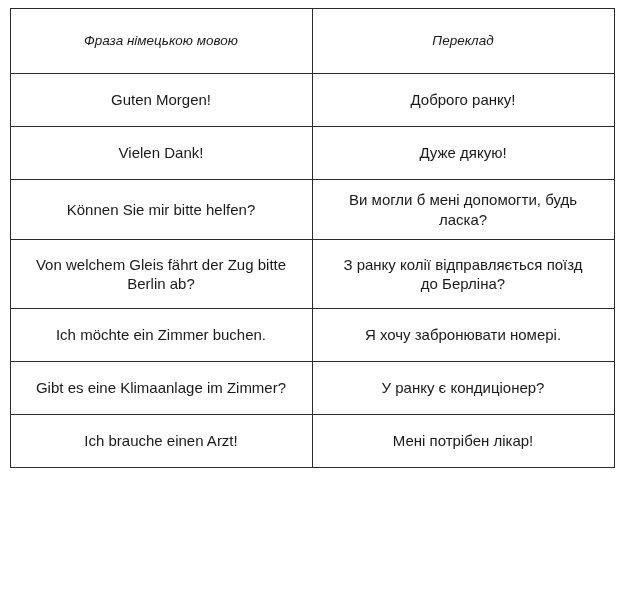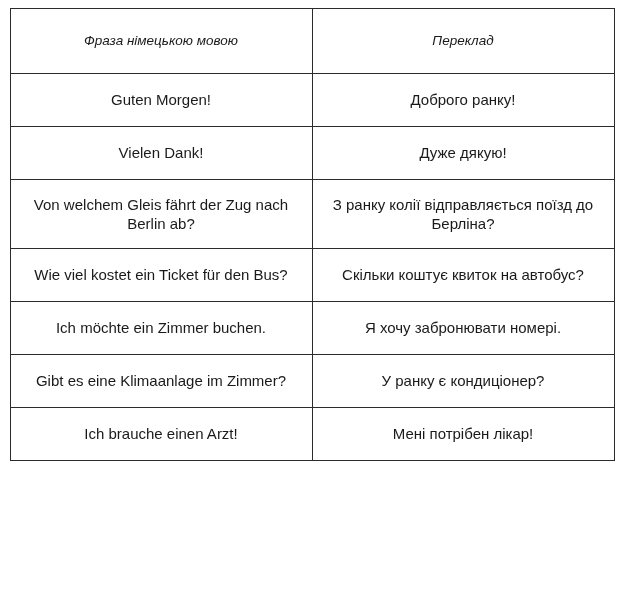--- a/index.html
+++ b/index.html
@@ -30,21 +30,21 @@
     margin-left: 4px;
   }
   table.phrase-table col.col-src { width: 302px; }
   table.phrase-table col.col-dst { width: 302px; }
 
   table.phrase-table th,
   table.phrase-table td {
     border: 1px solid #2b2b2b;
     text-align: center;
     vertical-align: middle;
-    padding: 10px 14px;
+    padding: 10px 25px;
     line-height: 1.3;
   }
   table.phrase-table th {
     font-style: italic;
     font-weight: normal;
     font-size: 13.5px;
     height: 44px;
   }
   table.phrase-table td {
     font-size: 15px;
@@ -71,27 +71,27 @@
     </thead>
     <tbody>
       <tr>
         <td>Guten Morgen!</td>
         <td>Доброго ранку!</td>
       </tr>
       <tr>
         <td>Vielen Dank!</td>
         <td>Дуже дякую!</td>
       </tr>
+      <tr>
+        <td>Können Sie mir bitte helfen?</td>
+        <td>Ви могли б мені допомогти, будь ласка?</td>
+      </tr>
       <tr class="row-tall">
-        <td>Von welchem Gleis fährt der Zug nach Berlin ab?</td>
+        <td>Von welchem Gleis fährt der Zug bitte Berlin ab?</td>
         <td>З ранку колії відправляється поїзд до Берліна?</td>
-      </tr>
-      <tr>
-        <td>Wie viel kostet ein Ticket für den Bus?</td>
-        <td>Скільки коштує квиток на автобус?</td>
       </tr>
       <tr>
         <td>Ich möchte ein Zimmer buchen.</td>
         <td>Я хочу забронювати номері.</td>
       </tr>
       <tr>
         <td>Gibt es eine Klimaanlage im Zimmer?</td>
         <td>У ранку є кондиціонер?</td>
       </tr>
       <tr>

